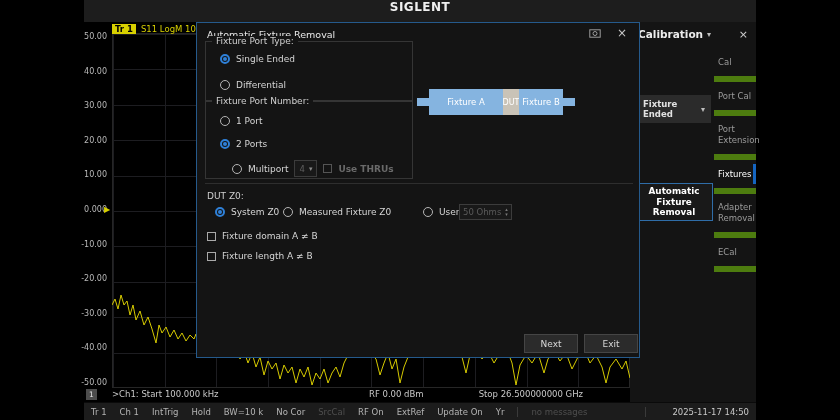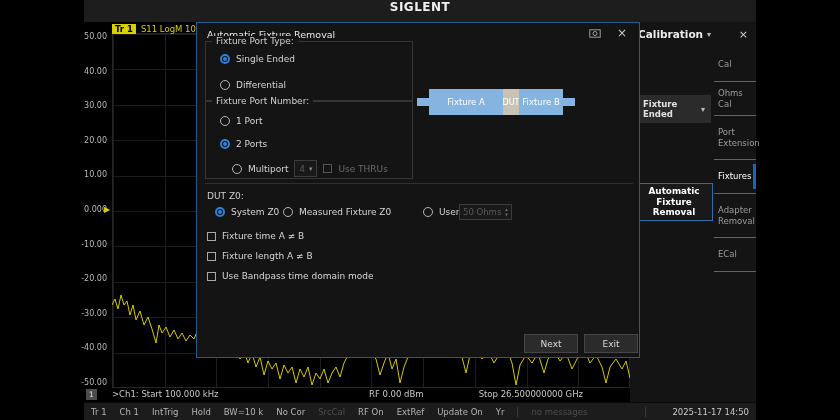--- a/index.html
+++ b/index.html
@@ -64,21 +64,21 @@
   .tgoff-sel{background:#1565c0;color:#fff;}
   .tgon{background:#3a3a3a;color:#8f8f8f;}
   .panel2{top:73px;height:28px;display:flex;align-items:center;padding:0 6px;}
   .pn2label{color:#e2e2e2;font-size:8.5px;font-weight:bold;flex:1;}
   .pn2chev{color:#bdbdbd;font-size:8px;}
   .afrbtn{position:absolute;left:5px;top:161px;width:78px;height:38px;background:#191919;border:1px solid #2f6da8;
           box-sizing:border-box;display:flex;align-items:center;justify-content:center;text-align:center;
           color:#fff;font-size:8.8px;font-weight:bold;line-height:1.25;}
   .menucol{position:absolute;left:84px;top:26px;width:42px;}
   .menuitem{position:relative;display:flex;align-items:center;color:#9b9b9b;font-size:8.5px;line-height:1.25;
-            padding:0 2px 0 4px;border-bottom:1px solid #4d7c0f;box-sizing:border-box;}
+            padding:0 2px 0 4px;border-bottom:6px solid #4d7c0f;box-sizing:border-box;}
   .menuitem.active{color:#fff;}
   .menuitem.active::after{content:"";position:absolute;right:-40px;top:4px;bottom:4px;width:3px;background:#1565c0;}
   .menucol{overflow:visible;}
   .menuitem.active::after{right:-0px;} 
 
   
   .dialog{position:absolute;left:112px;top:22px;width:444px;height:336px;background:#141414;
           border:1px solid #255a8c;box-sizing:border-box;z-index:5;}
   .dlgtitle{position:absolute;left:10px;top:6px;color:#e8e8e8;font-size:9.5px;}
   .dlgcam{position:absolute;right:38px;top:5px;color:#9c9c9c;}
@@ -89,21 +89,21 @@
   .fslegend{position:absolute;top:-6px;left:6px;background:#141414;padding:0 4px;color:#cfcfcf;font-size:9px;}
   .optrow{position:absolute;display:flex;align-items:center;gap:6px;color:#d6d6d6;font-size:9px;white-space:nowrap;}
   .radio{width:10px;height:10px;border-radius:50%;border:1px solid #b5b5b5;box-sizing:border-box;flex:0 0 auto;}
   .radio.sel{border:2px solid #2f80d8;position:relative;}
   .radio.sel::after{content:"";position:absolute;left:1px;top:1px;width:4px;height:4px;border-radius:50%;background:#2f80d8;}
   .checkbox{width:9px;height:9px;border:1px solid #a9a9a9;box-sizing:border-box;flex:0 0 auto;background:transparent;}
   .checkbox.disabled{border-color:#555;}
   .dsel{display:flex;align-items:center;gap:4px;background:#191919;border:1px solid #3c3c3c;color:#5f5f5f;
         font-size:8.5px;padding:1px 4px;height:13px;box-sizing:content-box;}
   .dselchev{font-size:7px;color:#8a8a8a;}
-  .graytext{color:#6a6a6a;}
+  .graytext{color:#6a6a6a;font-weight:bold;}
   .diagram{position:absolute;left:220px;top:66px;width:160px;height:26px;text-align:right;}
   .stub{position:absolute;top:9px;width:12px;height:8px;background:#85b4e0;}
   .stubL{left:0;}
   .stubR{left:146px;}
   .blk{position:absolute;top:0;height:26px;display:flex;align-items:center;justify-content:center;
        color:#fff;font-size:8.5px;}
   .blkA{left:12px;width:74px;background:#85b4e0;}
   .blkD{left:86px;width:16px;background:#c9c3b7;font-size:8px;}
   .blkB{left:102px;width:44px;background:#85b4e0;}
   .dlgsep{position:absolute;left:8px;top:160px;width:428px;height:1px;background:#2e2e2e;}
@@ -233,21 +233,21 @@
 
     <div class="panel panel2">
       <span class="pn2label">Fixture Ended</span>
       <span class="pn2chev">▾</span>
     </div>
 
     <div class="afrbtn">Automatic Fixture Removal</div>
 
     <div class="menucol" id="menucol">
         <div class="menuitem" style="height: 34px;">Cal</div>
-        <div class="menuitem" style="height: 34px;">Ohms Cal</div>
+        <div class="menuitem" style="height: 34px;">Port Cal</div>
         <div class="menuitem" style="height: 44px;">Port Extension</div>
         <div class="menuitem active" style="height: 34px;">Fixtures</div>
         <div class="menuitem" style="height: 44px;">Adapter Removal</div>
         <div class="menuitem" style="height: 34px;">ECal</div>
       </div>
   </div>
 
   <div class="dialog">
     <div class="dlgtitle">Automatic Fixture Removal</div>
     <span class="dlgcam">
@@ -318,29 +318,25 @@
     <div class="spin" style="left:262px;top:181px;">
       <span>50 Ohms</span>
       <span class="spinarrows">
         <span>▴</span>
         <span>▾</span>
       </span>
     </div>
 
     <div class="optrow" style="left:10px;top:208px;">
       <span class="checkbox"></span>
-      <span>Fixture time A ≠ B</span>
+      <span>Fixture domain A ≠ B</span>
     </div>
     <div class="optrow" style="left:10px;top:228px;">
       <span class="checkbox"></span>
       <span>Fixture length A ≠ B</span>
-    </div>
-    <div class="optrow" style="left:10px;top:248px;">
-      <span class="checkbox"></span>
-      <span>Use Bandpass time domain mode</span>
     </div>
 
     <div class="dlgbtn" style="left:327px;top:311px;">Next</div>
     <div class="dlgbtn" style="left:387px;top:311px;">Exit</div>
   </div>
 
   <div class="statusbar" id="statusbar">
       <span class="stitem">Tr 1</span>
       <span class="stitem">Ch 1</span>
       <span class="stitem">IntTrig</span>

